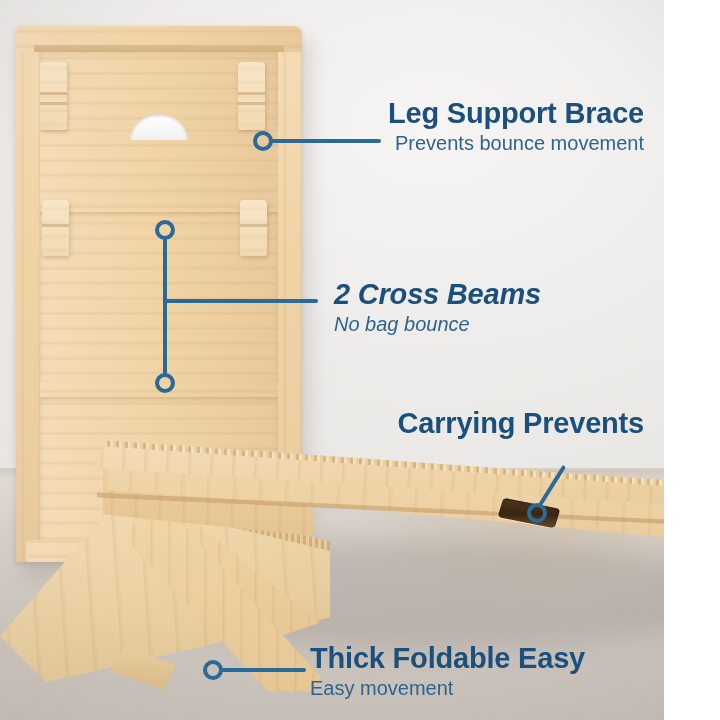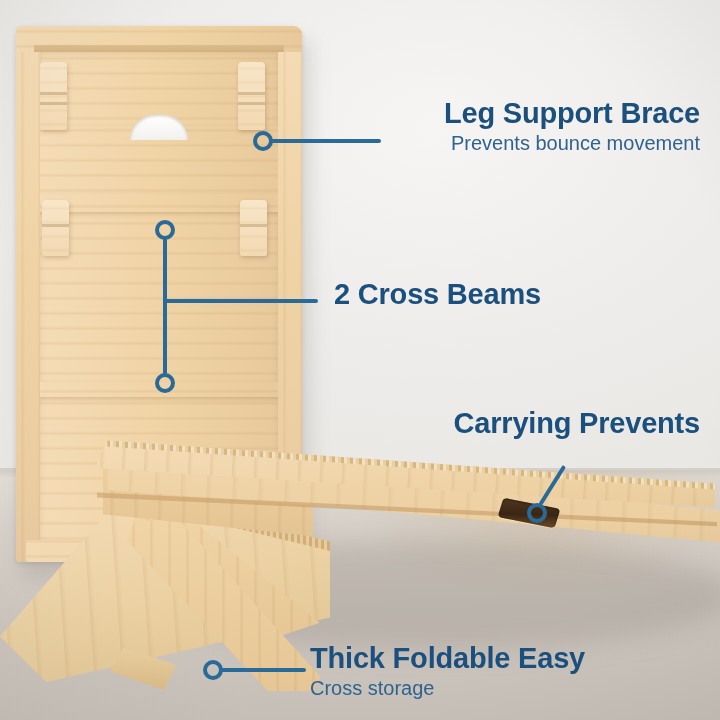--- a/index.html
+++ b/index.html
@@ -7,21 +7,21 @@
     margin: 0;
     padding: 0;
     background: #ffffff;
   }
   body {
     font-family: "Liberation Sans", sans-serif;
   }
 
   #scene {
     position: relative;
-    width: 720px;
+    width: 664px;
     height: 720px;
     overflow: hidden;
     background: #f0efed;
   }
 
   
   .bg-wall {
     position: absolute;
     left: 0; top: 0;
     width: 720px; height: 720px;
@@ -438,30 +438,31 @@
   <div class="lead" style="left:271px; top:139px; width:110px;"></div>
   <div class="callout-text align-right" style="right:20px; top:98px;">
     <div class="callout-title">Leg Support Brace</div>
     <div class="callout-sub">Prevents bounce movement</div>
   </div>
 
   <div class="marker" style="left:155px; top:220px;"></div>
   <div class="marker" style="left:155px; top:373px;"></div>
   <div class="lead-v" style="left:163px; top:238px; height:137px;"></div>
   <div class="lead" style="left:163px; top:299px; width:155px;"></div>
-  <div class="callout-text align-left" style="left:334px; top:279px;">
+  <div class="callout-text align-left" style="left:334px; top:279px;font-style:italic;">
     <div class="callout-title">2 Cross Beams</div>
+    <div class="callout-sub">No bag bounce</div>
   </div>
 
   <div class="marker" style="left:527px; top:503px;"></div>
   <div class="lead-diag" style="left:540px; top:503px; width:46px; transform: rotate(-58deg);"></div>
   <div class="callout-text align-right" style="right:20px; top:408px;">
     <div class="callout-title">Carrying Prevents</div>
   </div>
 
   <div class="marker" style="left:203px; top:660px;"></div>
   <div class="lead" style="left:221px; top:668px; width:85px;"></div>
   <div class="callout-text align-left" style="left:310px; top:643px;">
     <div class="callout-title">Thick Foldable Easy</div>
-    <div class="callout-sub">Cross storage</div>
+    <div class="callout-sub">Easy movement</div>
   </div>
 
 </div>
 
 </body></html>

